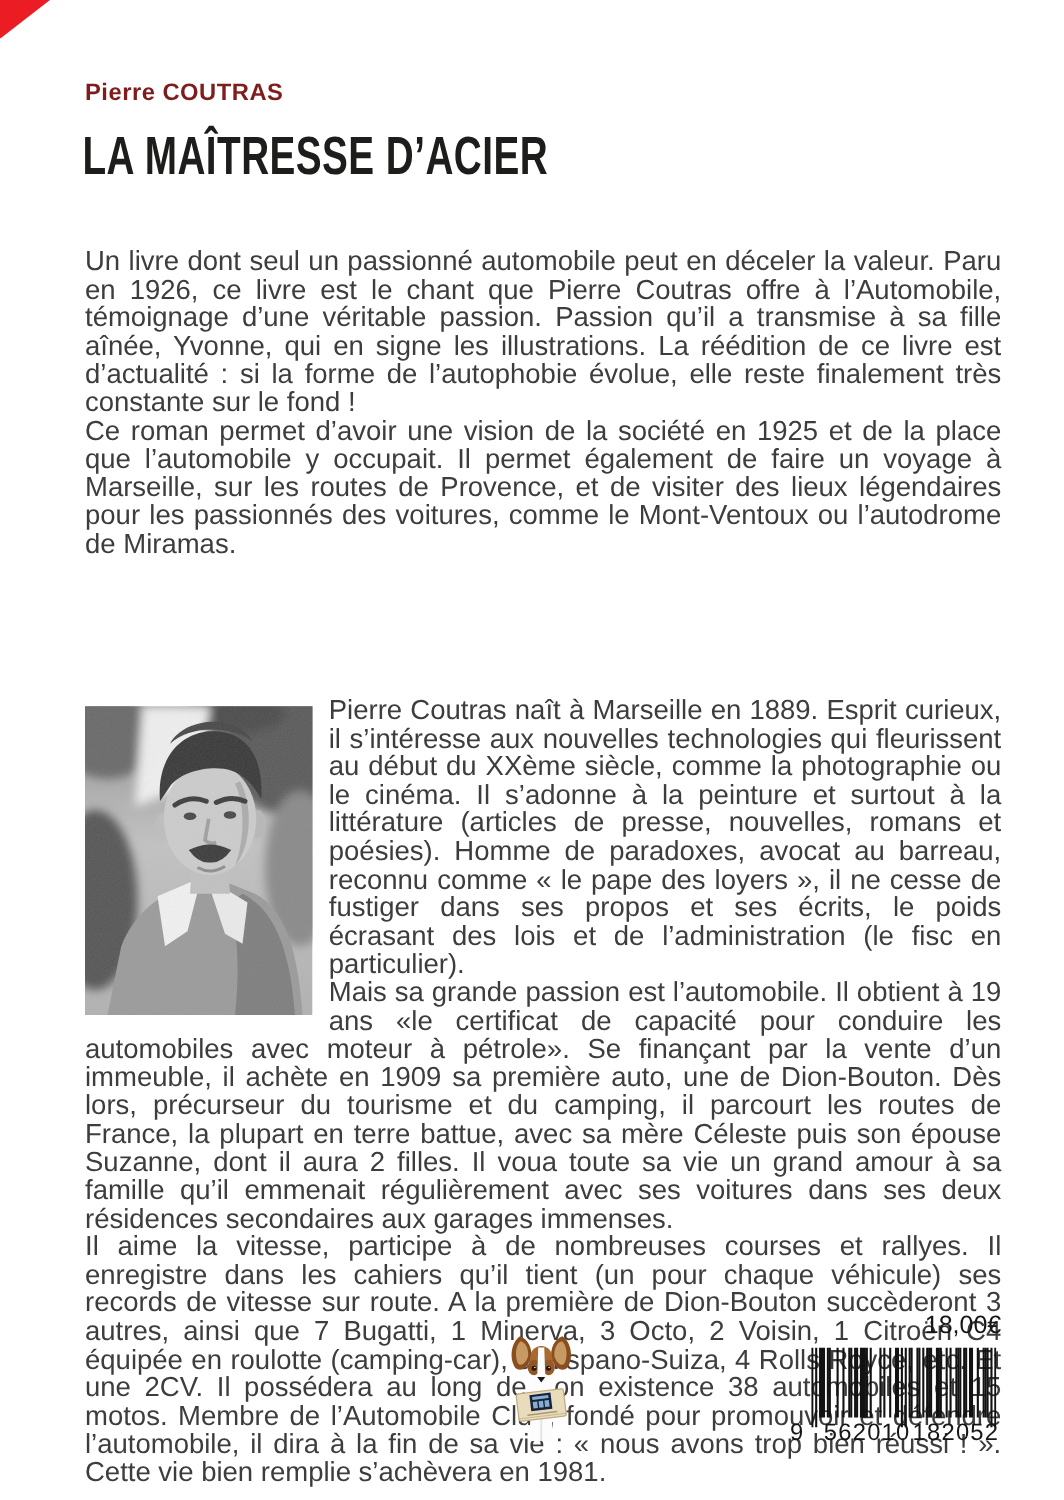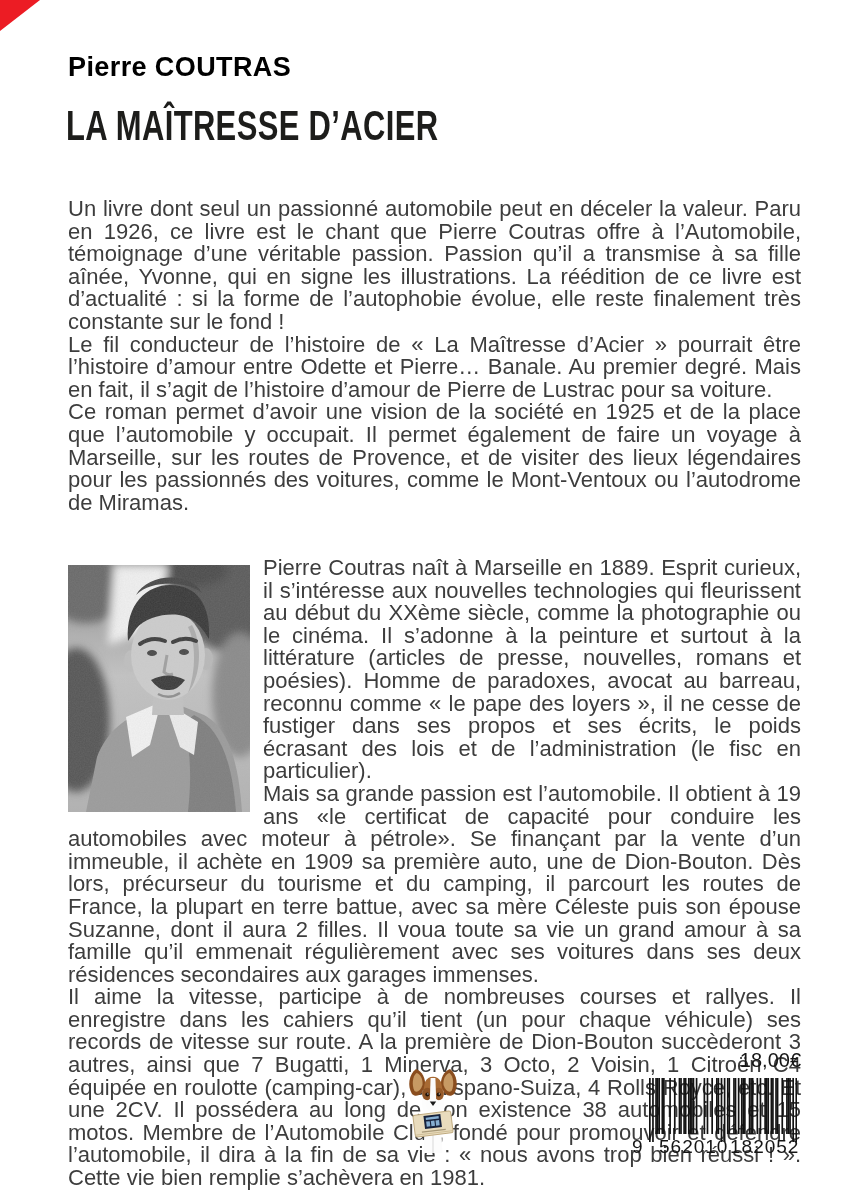--- a/index.html
+++ b/index.html
@@ -2,22 +2,22 @@
 <html lang="fr"><head>
 <meta charset="utf-8">
 <style>
   html,body{margin:0;padding:0;background:#ffffff;}
   #page{position:relative;width:851px;height:1200px;background:#ffffff;overflow:hidden;
         font-family:"Liberation Sans",sans-serif;}
 
   .corner-triangle{position:absolute;left:0;top:0;width:40px;height:31px;background:#ec1c24;
         clip-path:polygon(0 0,100% 0,0 100%);}
 
-  .author{position:absolute;left:68px;top:52px;font-size:27px;font-weight:bold;
-        color:#000000;letter-spacing:.4px;}
+  .author{position:absolute;left:68px;top:64px;font-size:19px;font-weight:bold;
+        color:#7f1d1d;letter-spacing:.4px;}
   .title{position:absolute;left:66px;top:101px;font-size:43px;font-weight:bold;color:#1d1d1b;
         letter-spacing:.5px;transform:scaleX(.72);transform-origin:left top;white-space:nowrap;}
 
   .bodytext{font-size:22px;line-height:22.6px;color:#3d3d3d;text-align:justify;
         hyphens:auto;-webkit-hyphens:auto;}
   .bodytext p{margin:0;}
 
   .synopsis{position:absolute;left:68px;top:198px;width:733px;}
   .bio{position:absolute;left:68px;top:513px;width:733px;margin-top:44px;}
 
@@ -39,21 +39,20 @@
 
 <div id="page">
 
   <div class="corner-triangle"></div>
 
   <div class="author">Pierre COUTRAS</div>
   <div class="title">LA MAÎTRESSE D’ACIER</div>
 
   <div class="synopsis bodytext">
     <p>Un livre dont seul un passionné automobile peut en déceler la valeur. Paru en 1926, ce livre est le chant que Pierre Coutras offre à l’Automobile, témoignage d’une véritable passion. Passion qu’il a transmise à sa fille aînée, Yvonne, qui en signe les illustrations. La réédition de ce livre est d’actualité : si la forme de l’autophobie évolue, elle reste finalement très constante sur le fond !</p>
-    <p>Le fil conducteur de l’histoire de « La Maîtresse d’Acier » pourrait être l’histoire d’amour entre Odette et Pierre… Banale. Au premier degré. Mais en fait, il s’agit de l’histoire d’amour de Pierre de Lustrac pour sa voiture.</p>
     <p>Ce roman permet d’avoir une vision de la société en 1925 et de la place que l’automobile y occupait. Il permet également de faire un voyage à Marseille, sur les routes de Provence, et de visiter des lieux légendaires pour les passionnés des voitures, comme le Mont-Ventoux ou l’autodrome de Miramas.</p>
   </div>
 
   <div class="bio bodytext">
     <svg class="portrait" viewBox="0 0 182 247" preserveAspectRatio="none" xmlns="http://www.w3.org/2000/svg">
       <defs>
         <linearGradient id="pbg" x1="0" y1="0" x2="0" y2="1">
           <stop offset="0" stop-color="#8f8f8f"></stop>
           <stop offset="0.45" stop-color="#c3c3c3"></stop>
           <stop offset="1" stop-color="#b2b2b2"></stop>

